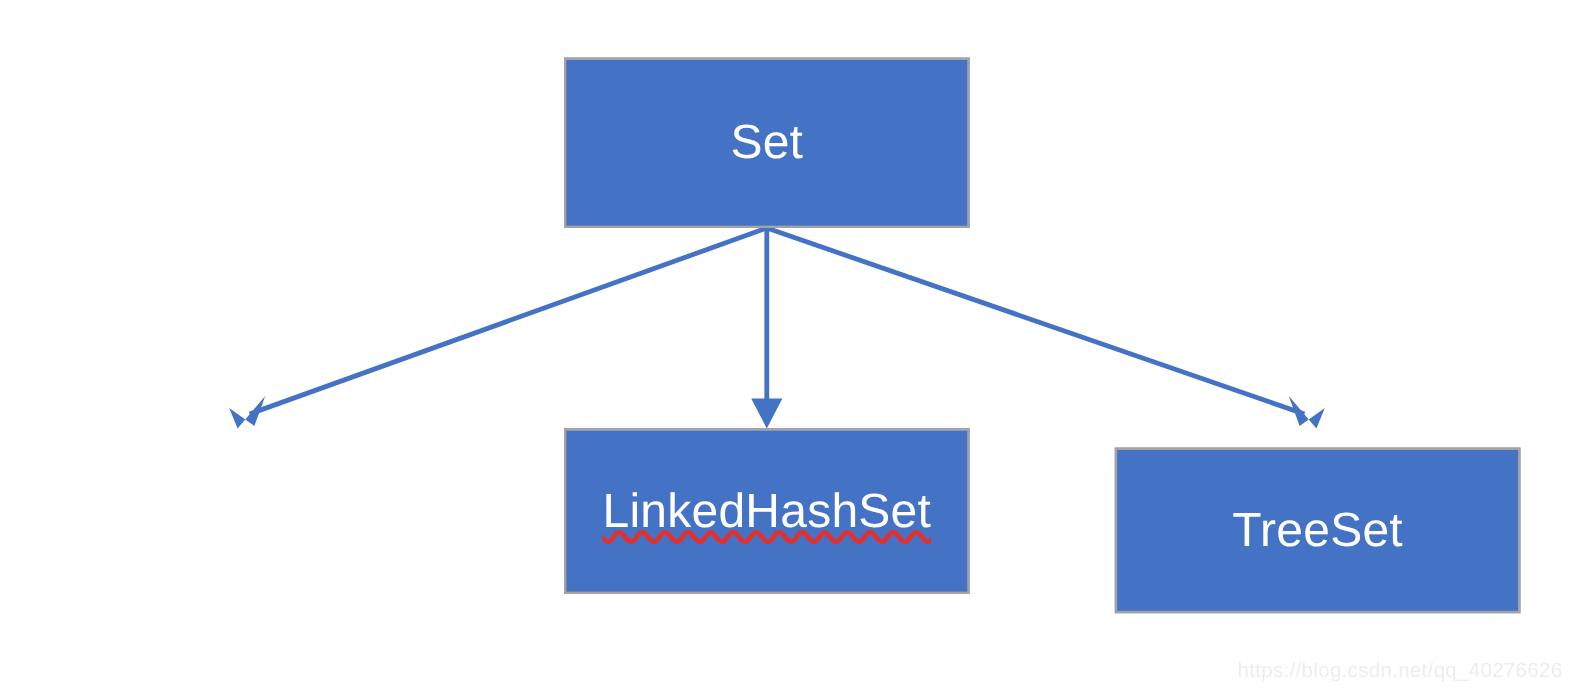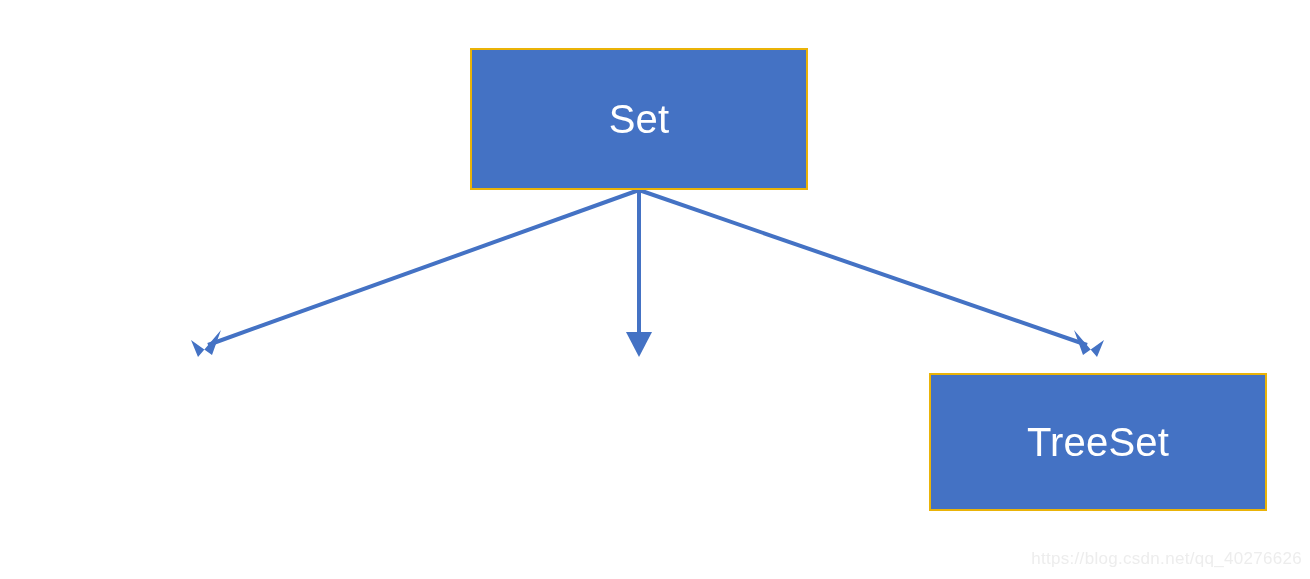--- a/index.html
+++ b/index.html
@@ -14,21 +14,21 @@
     position: relative;
     width: 1310px;
     height: 579px;
     background: #ffffff;
     overflow: hidden;
   }
   .node {
     position: absolute;
     box-sizing: border-box;
     background: #4472C4;
-    border: 2px solid #eab308;
+    border: 2px solid #a3a3a3;
     display: flex;
     align-items: center;
     justify-content: center;
     z-index: 3;
   }
   .node-label {
     color: #ffffff;
     font-size: 40px;
     font-weight: 400;
     line-height: 1;
@@ -104,20 +104,23 @@
         <polygon points="1097,357 1074,330 1083,355 1104,340" stroke="none"></polygon>
       </g>
     </g>
   </svg>
 
   <div class="node" id="node-set">
     <span class="node-label">Set</span>
   </div>
 
 
+  <div class="node" id="node-linkedhashset">
+    <span class="node-label misspelled">LinkedHashSet</span>
+  </div>
 
   <div class="node" id="node-treeset">
     <span class="node-label">TreeSet</span>
   </div>
 
   <div id="watermark">https://blog.csdn.net/qq_40276626</div>
 
 </div>
 
 </body></html>

